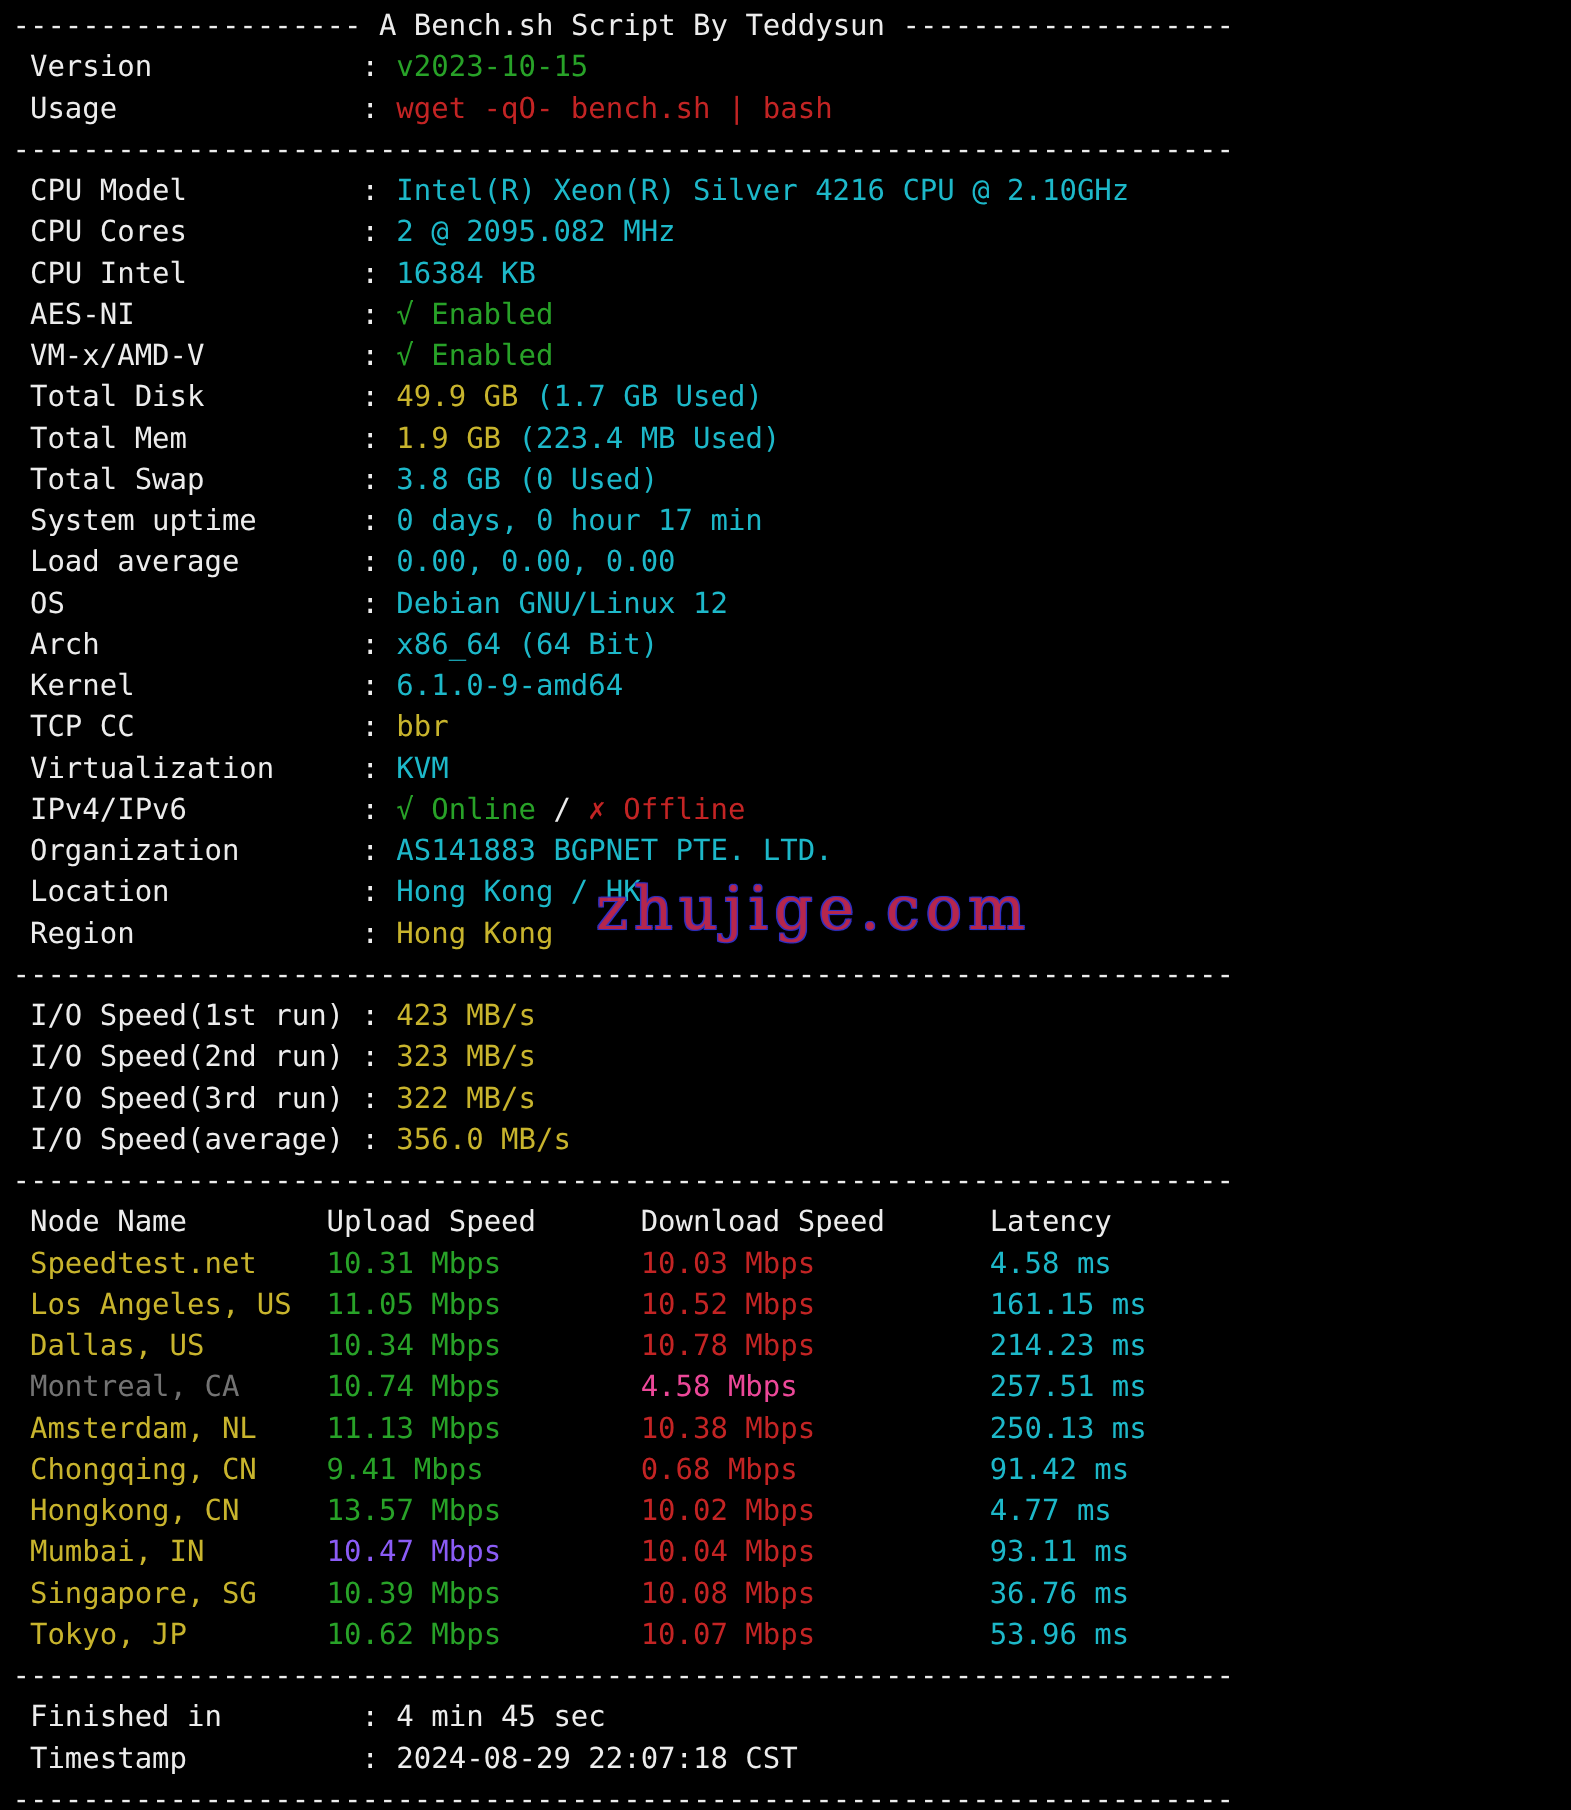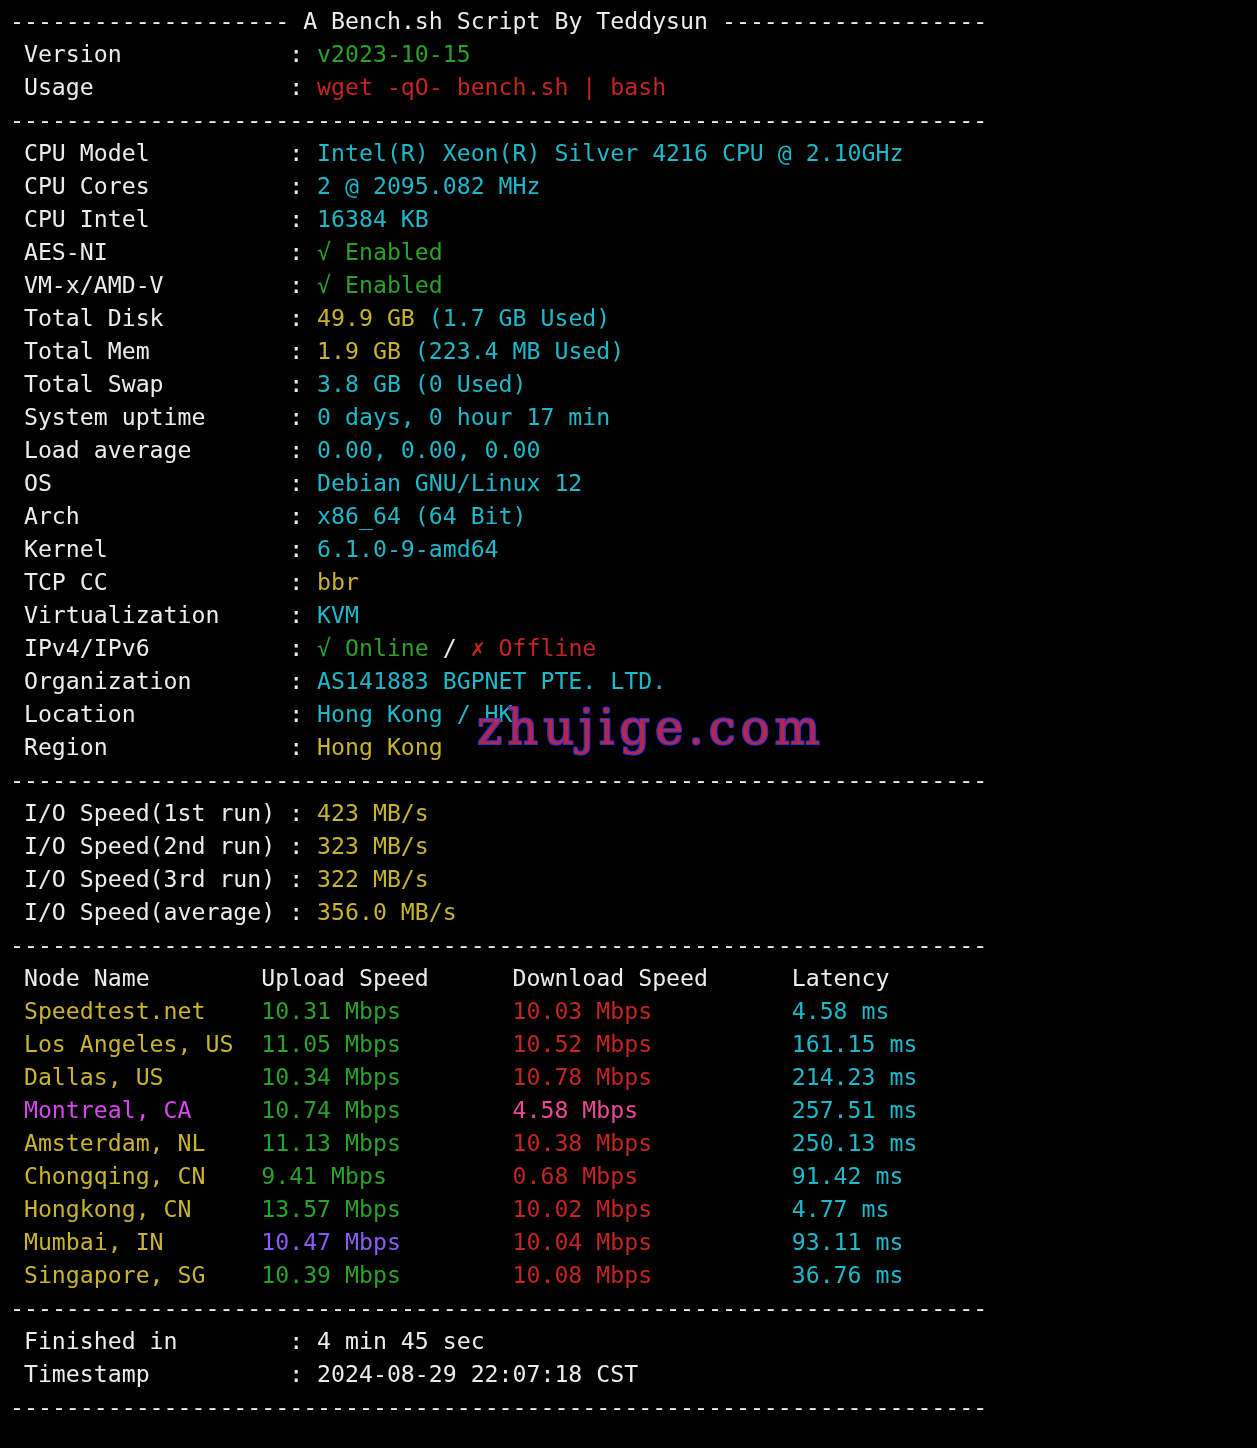--- a/index.html
+++ b/index.html
@@ -70,26 +70,27 @@
   <div class="line"><span class="lbl">I/O Speed(3rd run)</span><span class="col">:</span><span data-color="yellow" style="color: rgb(200, 180, 45);">322 MB/s</span></div>
   <div class="line"><span class="lbl">I/O Speed(average)</span><span class="col">:</span><span data-color="yellow" style="color: rgb(200, 180, 45);">356.0 MB/s</span></div>
 
   <div class="line sep">----------------------------------------------------------------------</div>
 
   <div class="line"><span class="cell-node">Node Name</span><span class="cell-up">Upload Speed</span><span class="cell-down">Download Speed</span><span>Latency</span></div>
 
   <div class="line"><span class="cell-node" data-color="yellow" style="color: rgb(200, 180, 45);">Speedtest.net</span><span class="cell-up" data-color="green" style="color: rgb(40, 162, 40);">10.31 Mbps</span><span class="cell-down" data-color="red" style="color: rgb(195, 36, 36);">10.03 Mbps</span><span data-color="cyan" style="color: rgb(29, 184, 201);">4.58 ms</span></div>
   <div class="line"><span class="cell-node" data-color="yellow" style="color: rgb(200, 180, 45);">Los Angeles, US</span><span class="cell-up" data-color="green" style="color: rgb(40, 162, 40);">11.05 Mbps</span><span class="cell-down" data-color="red" style="color: rgb(195, 36, 36);">10.52 Mbps</span><span data-color="cyan" style="color: rgb(29, 184, 201);">161.15 ms</span></div>
   <div class="line"><span class="cell-node" data-color="yellow" style="color: rgb(200, 180, 45);">Dallas, US</span><span class="cell-up" data-color="green" style="color: rgb(40, 162, 40);">10.34 Mbps</span><span class="cell-down" data-color="red" style="color: rgb(195, 36, 36);">10.78 Mbps</span><span data-color="cyan" style="color: rgb(29, 184, 201);">214.23 ms</span></div>
-  <div class="line"><span class="cell-node" data-color="yellow" style="color: #d946ef;">Montreal, CA</span><span class="cell-up" data-color="green" style="color: rgb(40, 162, 40);">10.74 Mbps</span><span class="cell-down" data-color="red" style="color: #ec4899;">4.58 Mbps</span><span data-color="cyan" style="color: rgb(29, 184, 201);">257.51 ms</span></div>
+  <div class="line"><span class="cell-node" data-color="yellow" style="color: #737373;">Montreal, CA</span><span class="cell-up" data-color="green" style="color: rgb(40, 162, 40);">10.74 Mbps</span><span class="cell-down" data-color="red" style="color: #ec4899;">4.58 Mbps</span><span data-color="cyan" style="color: rgb(29, 184, 201);">257.51 ms</span></div>
   <div class="line"><span class="cell-node" data-color="yellow" style="color: rgb(200, 180, 45);">Amsterdam, NL</span><span class="cell-up" data-color="green" style="color: rgb(40, 162, 40);">11.13 Mbps</span><span class="cell-down" data-color="red" style="color: rgb(195, 36, 36);">10.38 Mbps</span><span data-color="cyan" style="color: rgb(29, 184, 201);">250.13 ms</span></div>
   <div class="line"><span class="cell-node" data-color="yellow" style="color: rgb(200, 180, 45);">Chongqing, CN</span><span class="cell-up" data-color="green" style="color: rgb(40, 162, 40);">9.41 Mbps</span><span class="cell-down" data-color="red" style="color: rgb(195, 36, 36);">0.68 Mbps</span><span data-color="cyan" style="color: rgb(29, 184, 201);">91.42 ms</span></div>
   <div class="line"><span class="cell-node" data-color="yellow" style="color: rgb(200, 180, 45);">Hongkong, CN</span><span class="cell-up" data-color="green" style="color: rgb(40, 162, 40);">13.57 Mbps</span><span class="cell-down" data-color="red" style="color: rgb(195, 36, 36);">10.02 Mbps</span><span data-color="cyan" style="color: rgb(29, 184, 201);">4.77 ms</span></div>
   <div class="line"><span class="cell-node" data-color="yellow" style="color: rgb(200, 180, 45);">Mumbai, IN</span><span class="cell-up" data-color="green" style="color: #8b5cf6;">10.47 Mbps</span><span class="cell-down" data-color="red" style="color: rgb(195, 36, 36);">10.04 Mbps</span><span data-color="cyan" style="color: rgb(29, 184, 201);">93.11 ms</span></div>
   <div class="line"><span class="cell-node" data-color="yellow" style="color: rgb(200, 180, 45);">Singapore, SG</span><span class="cell-up" data-color="green" style="color: rgb(40, 162, 40);">10.39 Mbps</span><span class="cell-down" data-color="red" style="color: rgb(195, 36, 36);">10.08 Mbps</span><span data-color="cyan" style="color: rgb(29, 184, 201);">36.76 ms</span></div>
+  <div class="line"><span class="cell-node" data-color="yellow" style="color: rgb(200, 180, 45);">Tokyo, JP</span><span class="cell-up" data-color="green" style="color: rgb(40, 162, 40);">10.62 Mbps</span><span class="cell-down" data-color="red" style="color: rgb(195, 36, 36);">10.07 Mbps</span><span data-color="cyan" style="color: rgb(29, 184, 201);">53.96 ms</span></div>
 
   <div class="line sep">----------------------------------------------------------------------</div>
 
   <div class="line"><span class="lbl">Finished in</span><span class="col">:</span><span data-color="white" style="color: rgb(236, 236, 236);">4 min 45 sec</span></div>
   <div class="line"><span class="lbl">Timestamp</span><span class="col">:</span><span data-color="white" style="color: rgb(236, 236, 236);">2024-08-29 22:07:18 CST</span></div>
 
   <div class="line sep">----------------------------------------------------------------------</div>
 </div>
 
 <div class="watermark" style="color: rgb(192, 41, 81);">zhujige.com</div>

